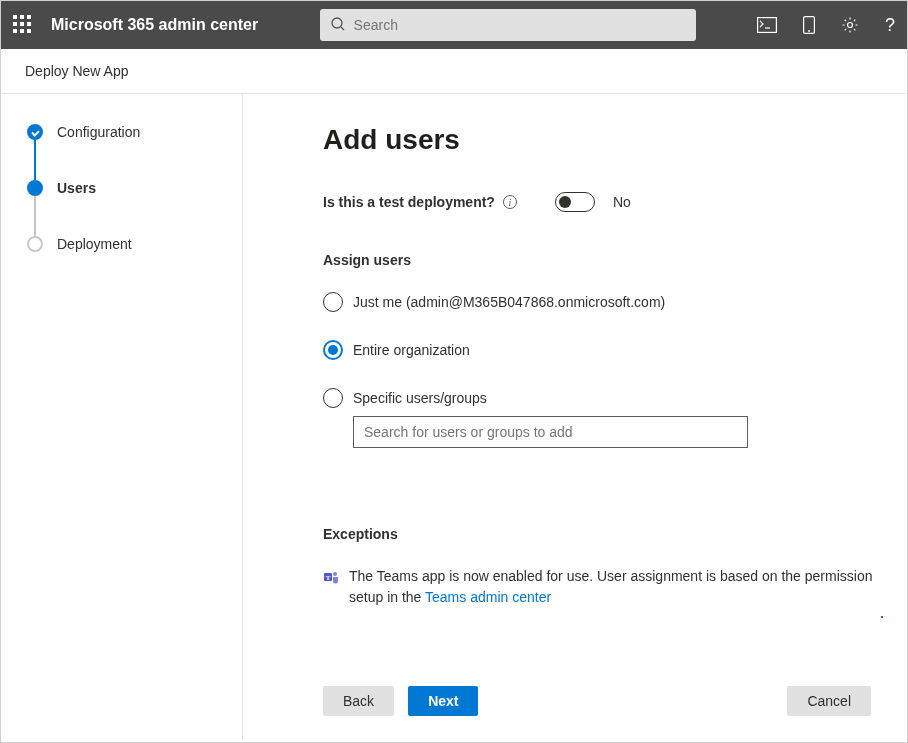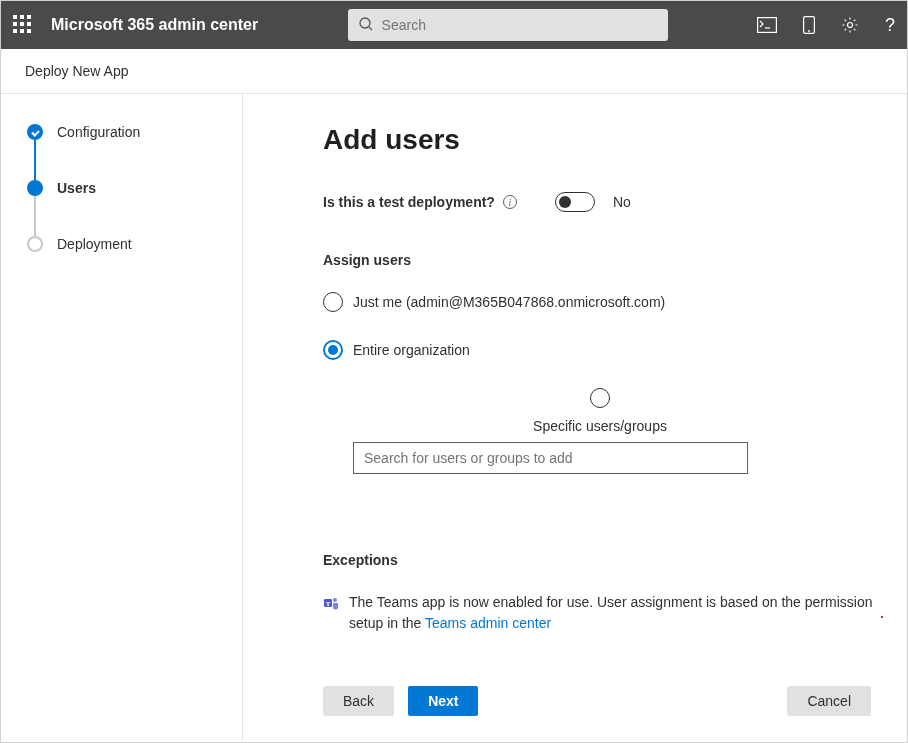--- a/index.html
+++ b/index.html
@@ -41,21 +41,21 @@
     .search-wrap {
       flex: 1;
       display: flex;
       justify-content: center;
     }
     .search-box {
       display: flex;
       align-items: center;
       background: #e1e1e1;
       border-radius: 3px;
-      width: 320px;
+      width: 376px;
       height: 32px;
       padding: 0 10px;
     }
     .search-box input {
       border: none;
       background: transparent;
       outline: none;
       font-size: 14px;
       color: #555;
       width: 100%;
@@ -355,21 +355,21 @@
 
     <div class="radio-group">
       <div class="radio-item">
         <div class="radio-circle"></div>
         <span>Just me (admin@M365B047868.onmicrosoft.com)</span>
       </div>
       <div class="radio-item selected">
         <div class="radio-circle"></div>
         <span>Entire organization</span>
       </div>
-      <div class="radio-item" style="margin-bottom:18px;flex-direction:column;">
+      <div class="radio-item" style="margin-bottom:18px;">
         <div class="radio-circle"></div>
         <span>Specific users/groups</span>
       </div>
       <div class="user-search">
         <input type="text" placeholder="Search for users or groups to add" style="">
       </div>
     </div>
 
     <div class="exceptions-block">
       <div class="section-label">Exceptions</div>

